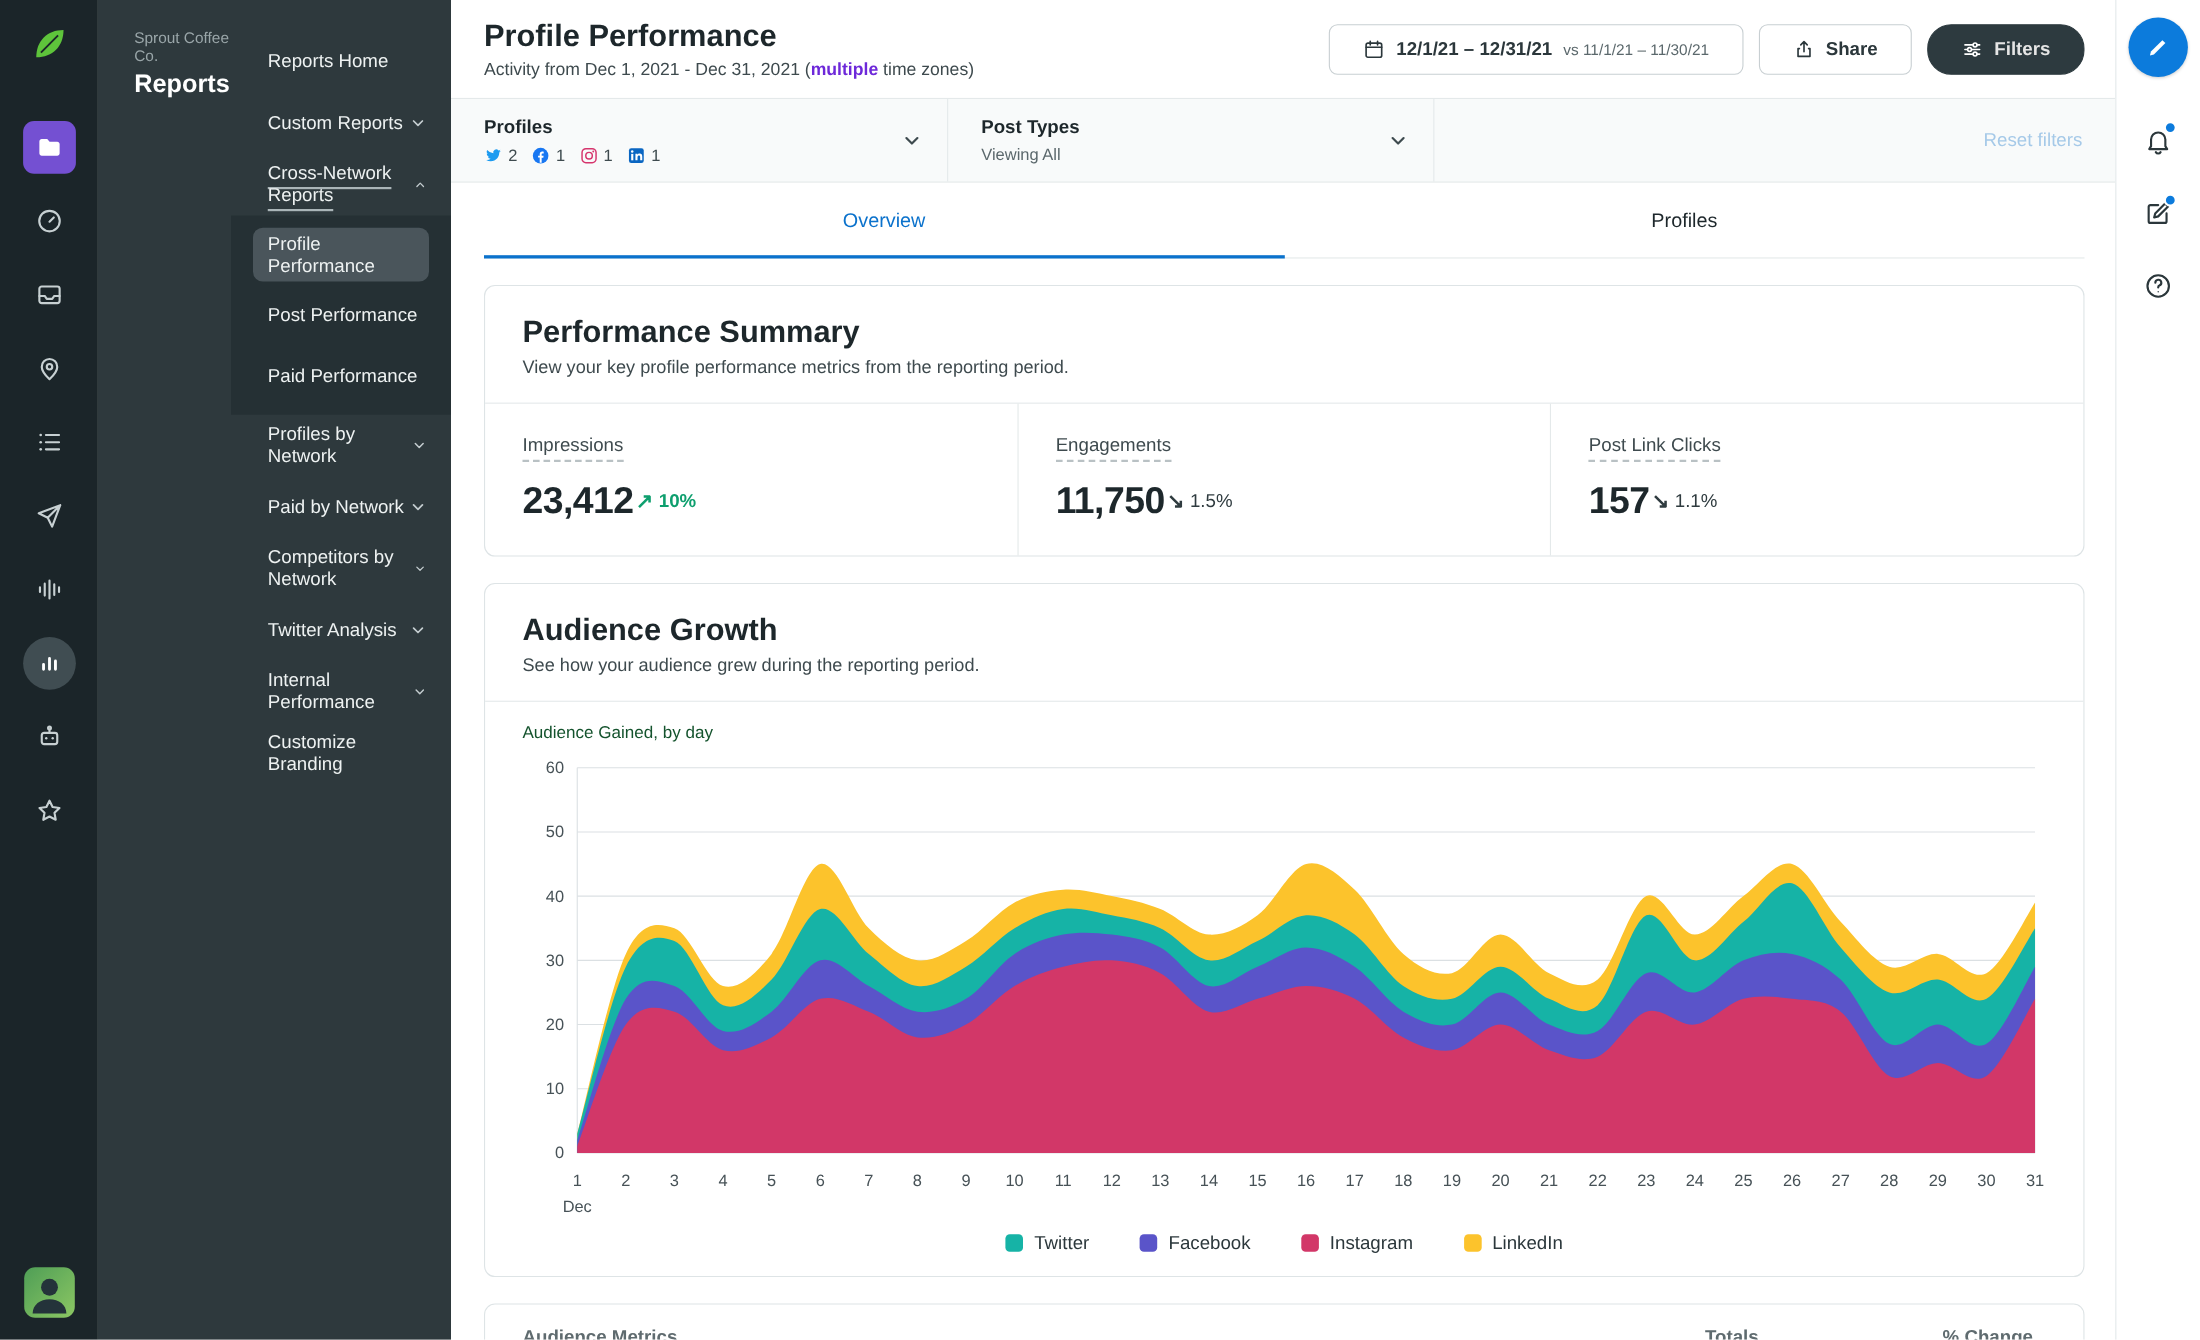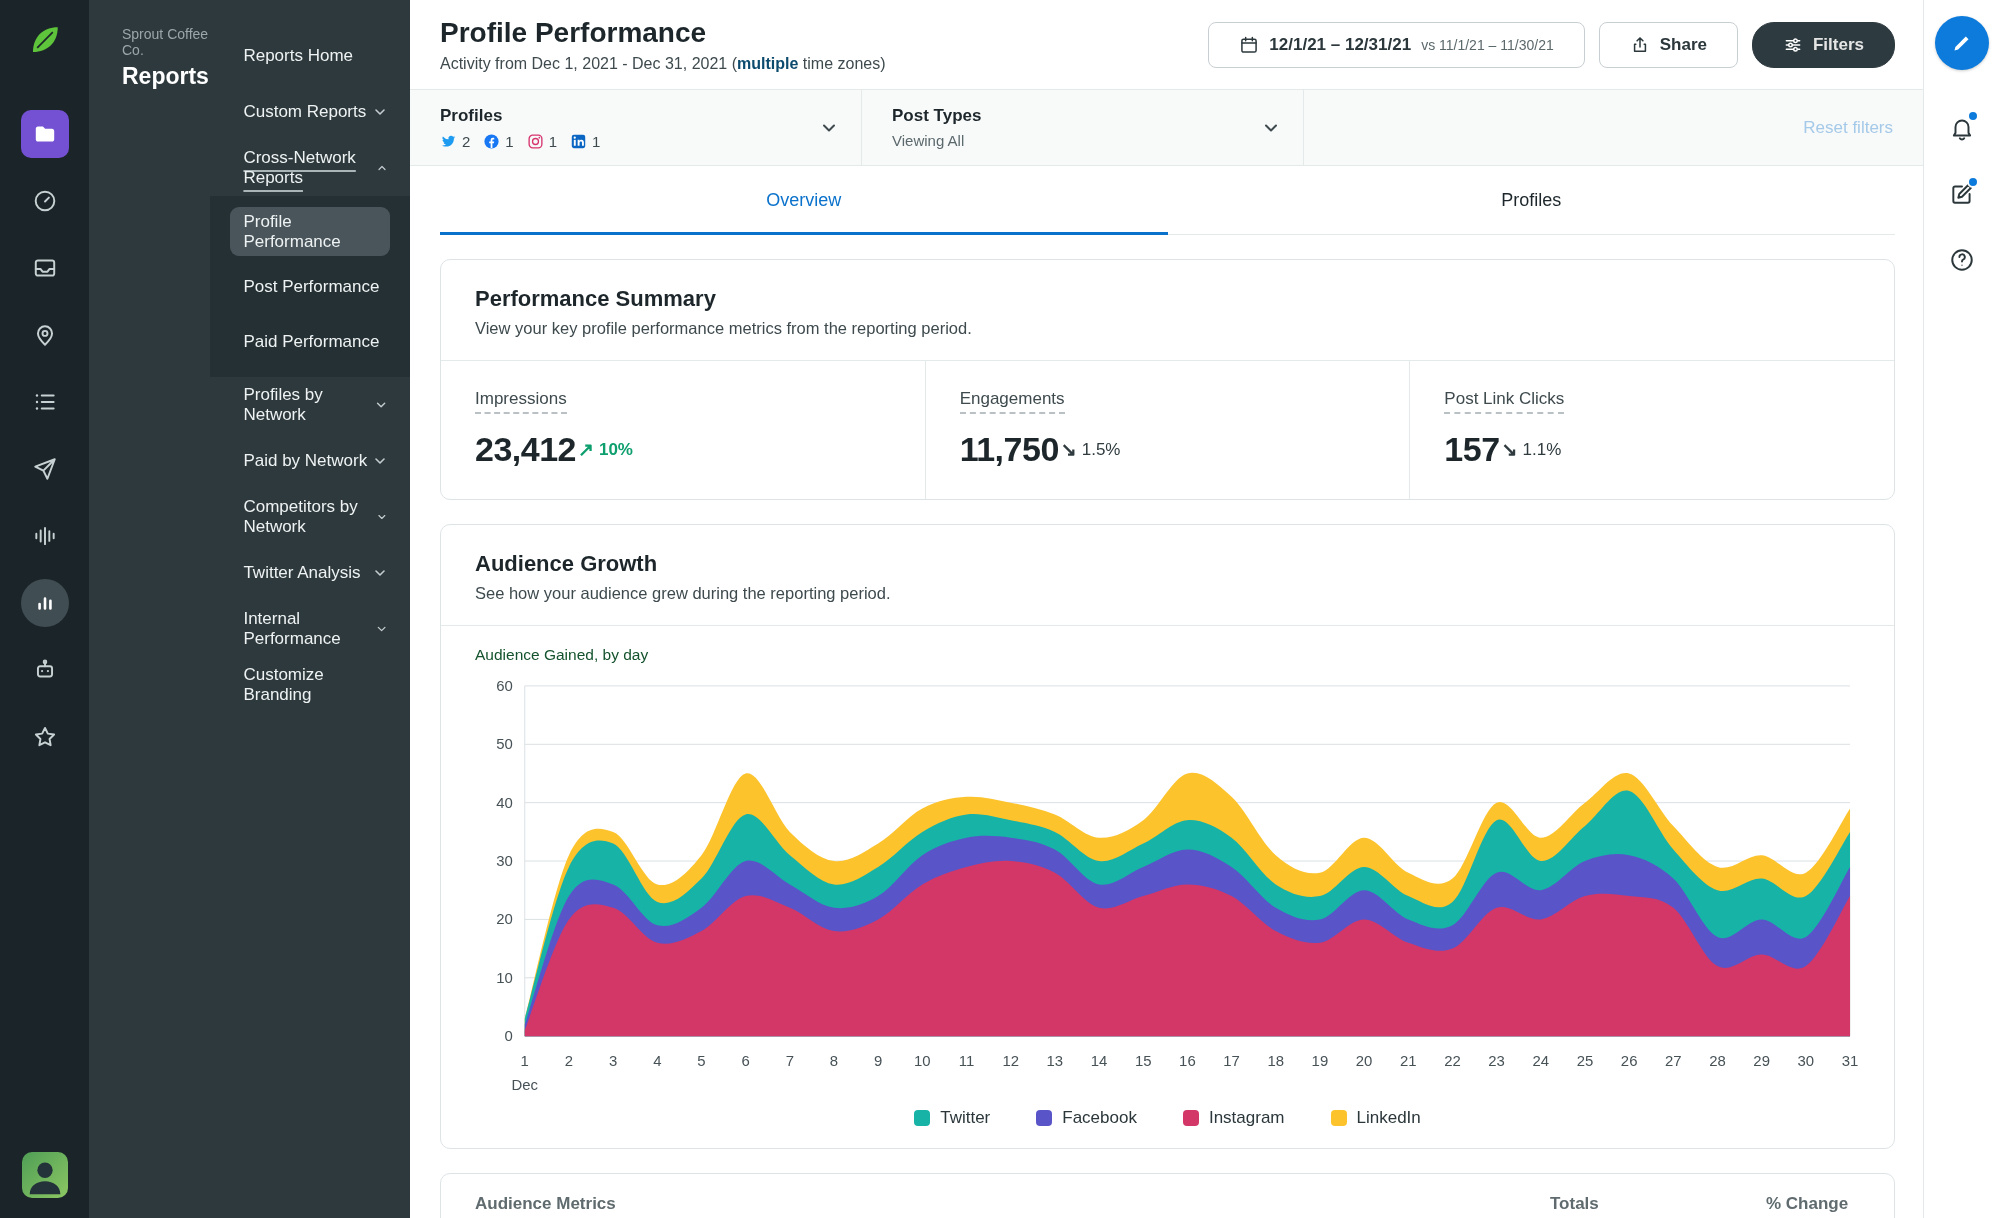--- a/index.html
+++ b/index.html
@@ -51,21 +51,21 @@
   .sub-item.selected {
     background:#4a555b; border-radius:9px; margin:3px 20px; padding-left:13px; height:49px; font-weight:500;
   }
 
   
   .main { flex:1; min-width:0; display:flex; flex-direction:column; background:#fff; }
 
   .main-header { height:89px; display:flex; align-items:center; justify-content:space-between; padding:0 28px 0 30px; }
   .page-title { font-size:28px; font-weight:700; }
   .page-sub { font-size:16px; color:#3e4a4e; margin-top:6px; }
-  .page-sub .link { color:#0c4a6e; font-weight:700; cursor:pointer; }
+  .page-sub .link { color:#6d28d9; font-weight:700; cursor:pointer; }
   .header-actions { display:flex; align-items:center; gap:14px; }
   .btn {
     display:flex; align-items:center; gap:10px;
     border:1px solid #c8cfd2; border-radius:8px; height:46px; padding:0 30px;
     font-size:17px; font-weight:700; background:#fff; cursor:pointer; color:#2b373b; white-space:nowrap;
   }
   .btn svg { width:20px; height:20px; stroke:#2b373b; fill:none; stroke-width:1.8; stroke-linecap:round; stroke-linejoin:round; }
   .btn .compare { font-size:14px; font-weight:400; color:#5b686c; }
   .btn-dark { background:#2d3a3f; border-color:#2d3a3f; color:#e5e5e5;border-radius:22px; }
   .btn-dark svg { stroke:#fff; }
@@ -85,21 +85,21 @@
 
   .tabs { display:flex; margin:0 28px 0 30px; border-bottom:1px solid #e4e9ea; height:69px; flex-shrink:0; }
   .tab { flex:1; display:flex; align-items:center; justify-content:center; font-size:18px; font-weight:500; position:relative; cursor:pointer; color:#1d272b; }
   .tab.active { color:#0b72cc; }
   .tab.active::after { content:""; position:absolute; left:0; right:0; bottom:-1px; height:3px; background:#0b72cc; }
 
   .content { flex:1; padding:24px 28px 0 30px; overflow:hidden; }
   .card { border:1px solid #dee4e6; border-radius:10px; background:#fff; }
   .card + .card { margin-top:24px; }
   .card-head { padding:26px 34px 22px; }
-  .card-title { font-size:22px; font-weight:700; }
+  .card-title { font-size:28px; font-weight:700; }
   .card-sub { font-size:16.5px; color:#3e4a4e; margin-top:7px; }
 
   .metrics { display:flex; border-top:1px solid #e4e9ea; }
   .metric { flex:1; padding:28px 34px 30px; }
   .metric + .metric { border-left:1px solid #e4e9ea; }
   .m-label { font-size:17px; color:#3e4a4e; display:inline-block; border-bottom:2px dashed #b9c1c4; padding-bottom:3px; cursor:help; }
   .m-row { display:flex; align-items:center; gap:2px; margin-top:16px; }
   .m-value { font-size:34px; font-weight:700; letter-spacing:-0.5px; }
   .m-change { font-size:17px; display:flex; align-items:center; gap:5px; }
   .m-change .arrow { font-size:19px; font-weight:700; }

